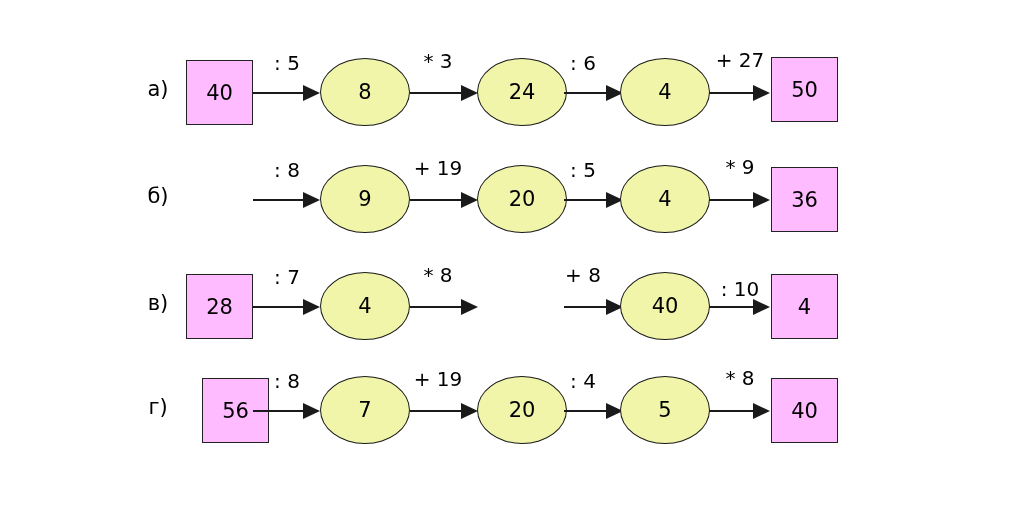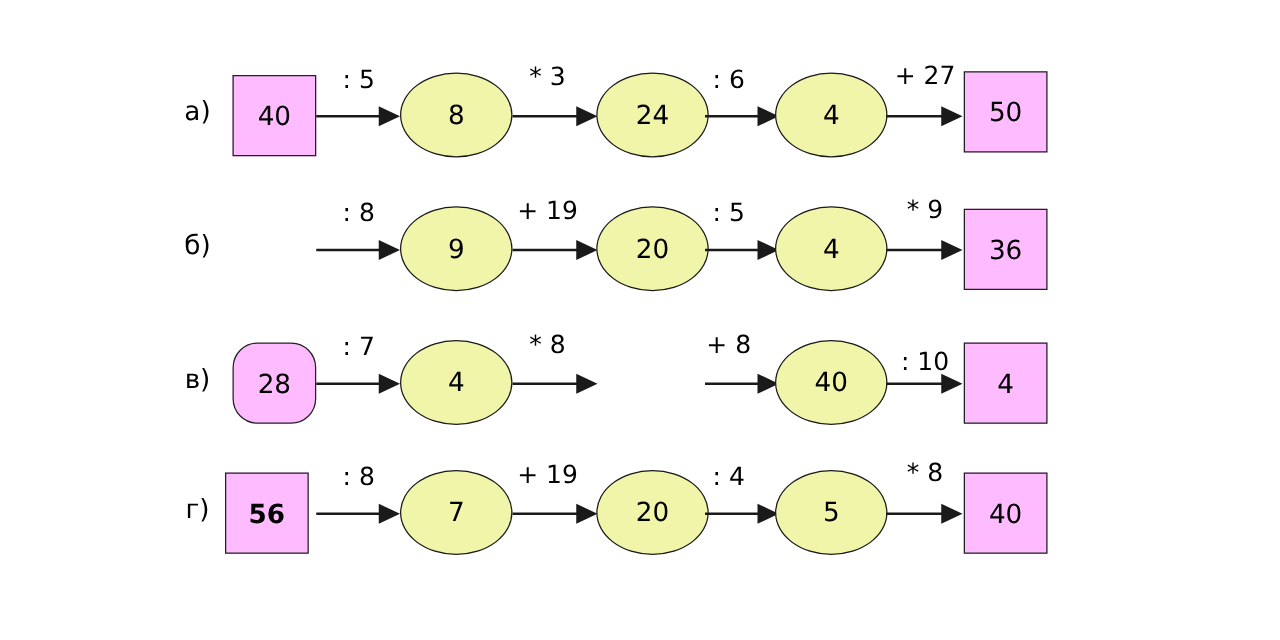--- a/index.html
+++ b/index.html
@@ -166,21 +166,21 @@
       <div class="shaft" style="width:46px;"></div>
       <div class="head" style="left:44px;"></div>
     </div>
 
     <div class="node-box" style="left:771px; top:15px;text-align:right;">36</div>
   </div>
 
   <div class="chain-row" style="top:259px;">
     <div class="row-label" style="top:34px;">в)</div>
 
-    <div class="node-box" style="left:186px; top:15px;border-radius:20px;">28</div>
+    <div class="node-box" style="left:186px; top:15px;">28</div>
 
     <div class="edge-label" style="left:256px; top:8px; width:62px;">: 7</div>
     <div class="arrow" style="left:253px; top:38px; width:68px;">
       <div class="shaft" style="width:52px;"></div>
       <div class="head" style="left:50px;"></div>
     </div>
 
     <div class="node-ellipse" style="left:320px; top:13px;">4</div>
 
     <div class="edge-label" style="left:398px; top:6px; width:80px;">* 8</div>
@@ -203,21 +203,21 @@
       <div class="shaft" style="width:46px;"></div>
       <div class="head" style="left:44px;"></div>
     </div>
 
     <div class="node-box" style="left:771px; top:15px;">4</div>
   </div>
 
   <div class="chain-row" style="top:363px;">
     <div class="row-label" style="top:34px;">г)</div>
 
-    <div class="node-box" style="left:180px; top:15px;font-weight:bold;">56</div>
+    <div class="node-box" style="left:202px; top:15px;">56</div>
 
     <div class="edge-label" style="left:256px; top:8px; width:62px;">: 8</div>
     <div class="arrow" style="left:253px; top:38px; width:68px;">
       <div class="shaft" style="width:52px;"></div>
       <div class="head" style="left:50px;"></div>
     </div>
 
     <div class="node-ellipse" style="left:320px; top:13px;">7</div>
 
     <div class="edge-label" style="left:396px; top:6px; width:84px;">+ 19</div>

